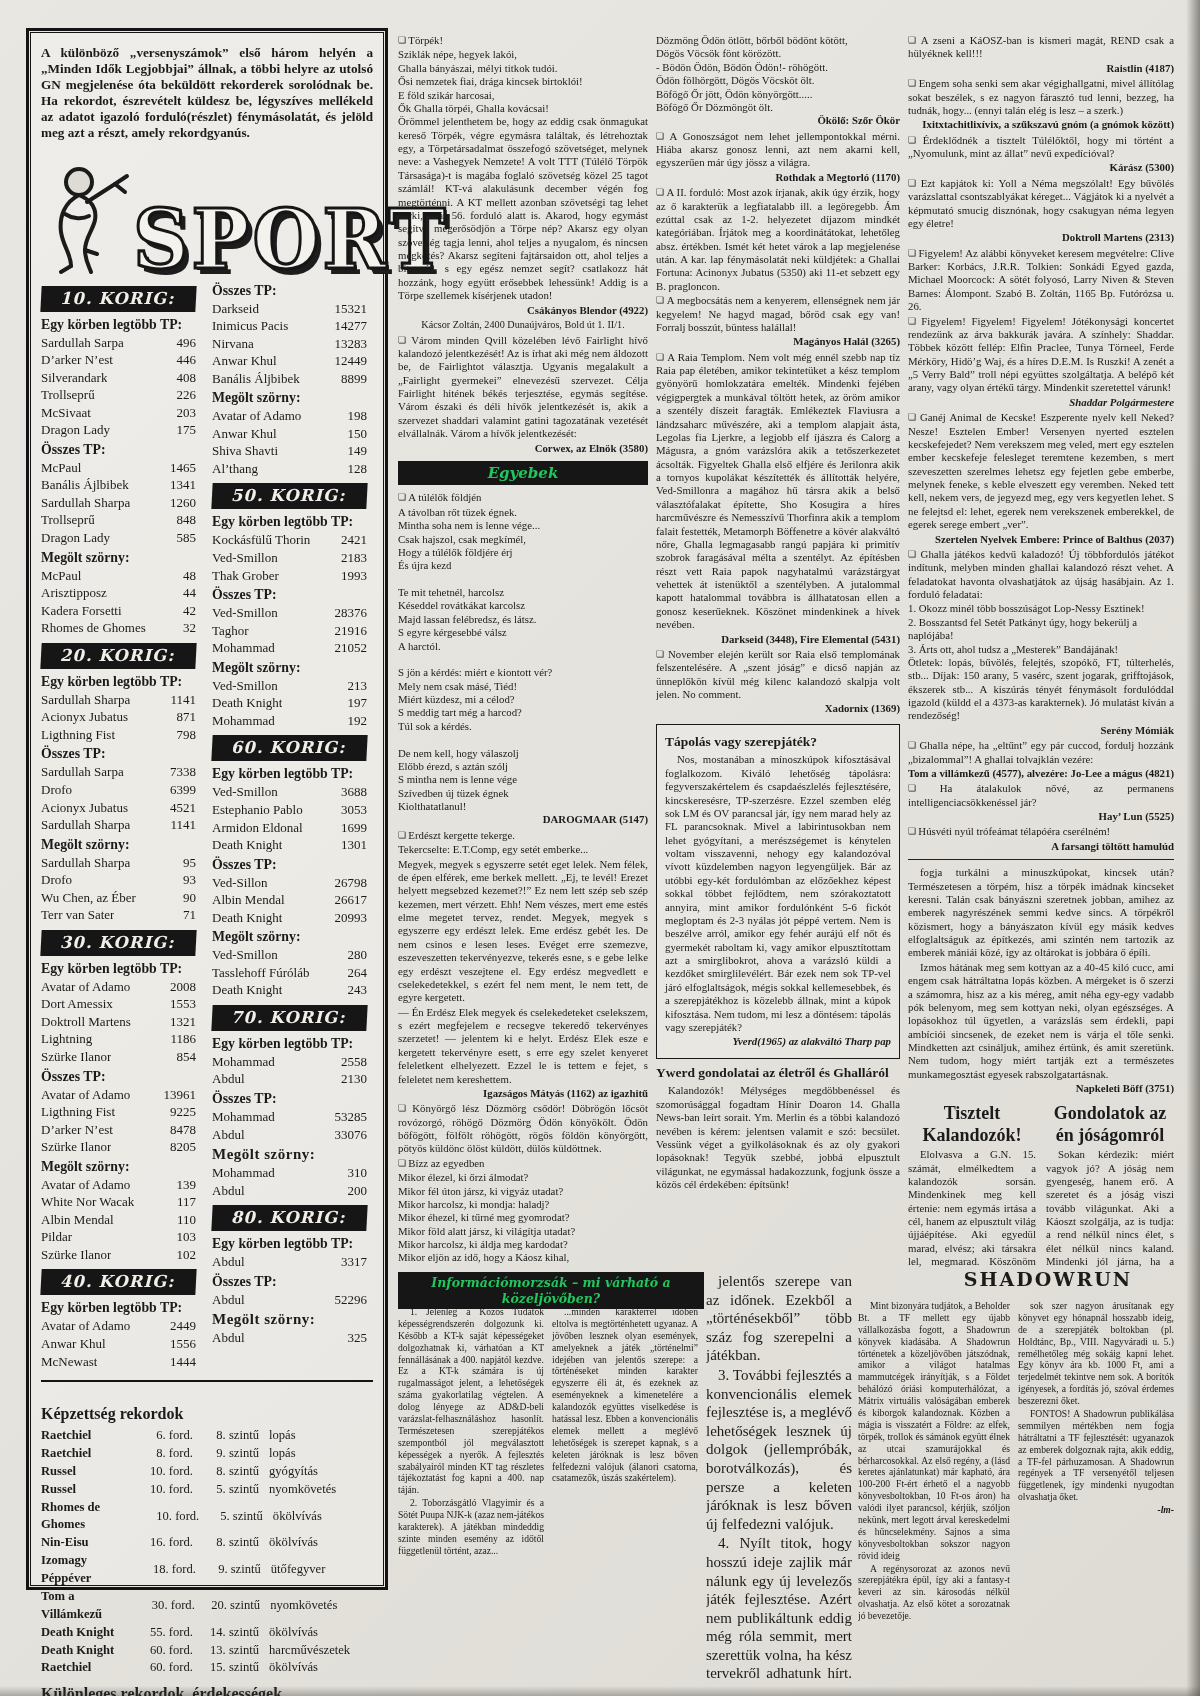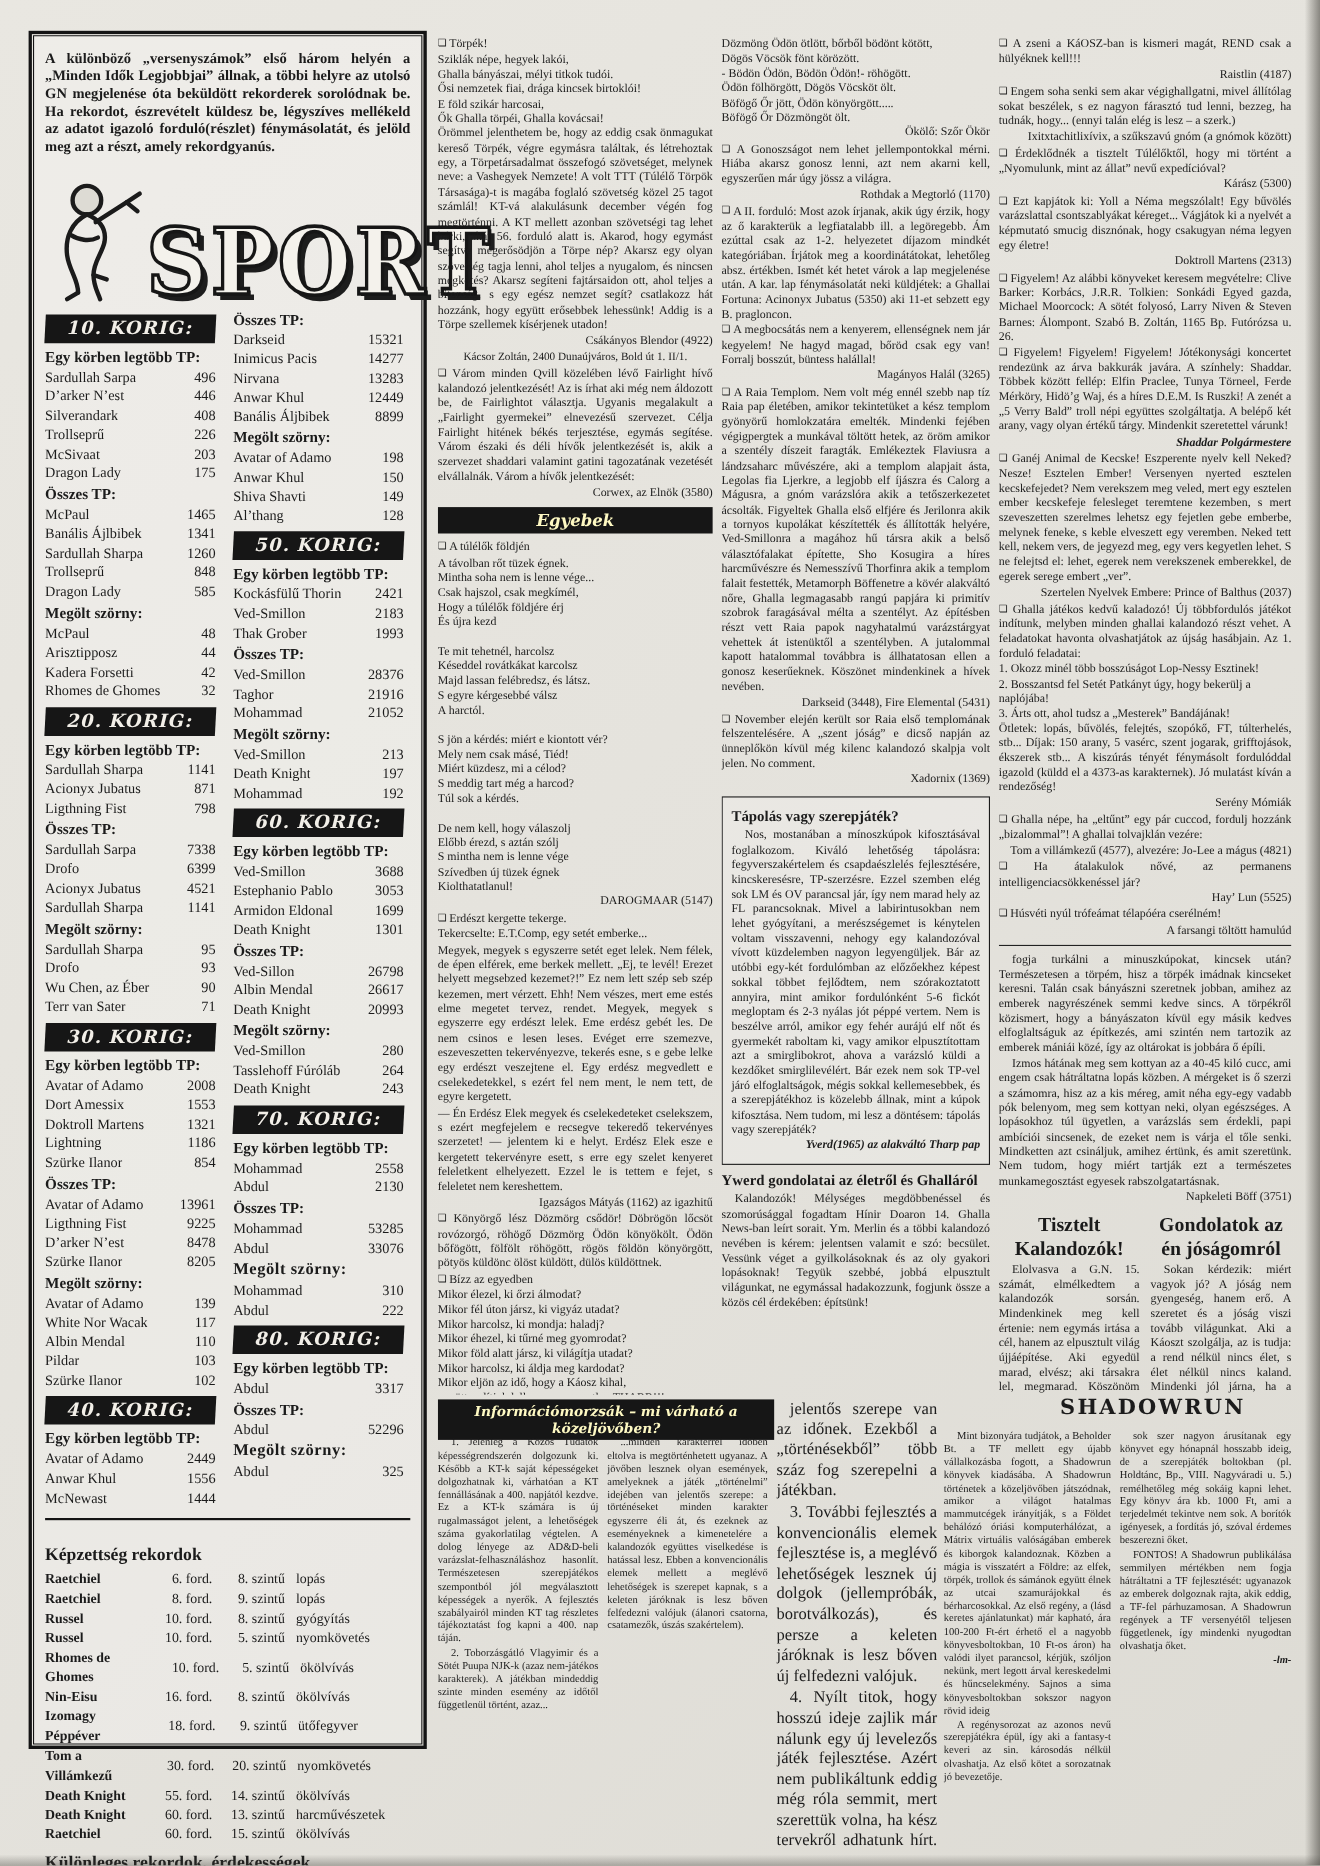--- a/index.html
+++ b/index.html
@@ -40,27 +40,27 @@
   .srow .s3{width:104px;padding-left:10px;}
   #special{margin-top:8px;}
   .sp-item{font-size:12.2px;line-height:1.3;text-align:justify;padding-left:10px;text-indent:-10px;margin-bottom:2px;}
 
   
   .tcol{position:absolute;font-size:10.8px;line-height:1.24;text-align:justify;overflow:hidden;}
   .tcol p{margin:0 0 1px 0;}
   p.sq{text-indent:0;}
   .sqg{font-size:9px;position:relative;top:-1px;}
   .poem div{text-align:left;}
-  .sig{text-align:right;font-weight:normal;margin:0 0 2px 0;}
+  .sig{text-align:right;font-weight:bold;margin:0 0 2px 0;}
   .sigi{text-align:right;font-weight:bold;font-style:italic;margin:0 0 2px 0;}
   .addr{text-align:center;font-size:10.2px;margin:0 0 2px 0;}
   .hc{text-align:center;font-weight:bold;font-size:18px;margin:4px 0 2px 0;font-family:Liberation Serif, serif;}
   .hc.big{font-family:"DejaVu Serif",serif;font-size:19px;letter-spacing:2px;margin:0 0 4px 0;}
   .h{font-weight:bold;font-size:13.5px;margin:2px 0 3px 0;text-align:left;}
-  .banner{background:#161616;color:#fef9c3;font-family:"DejaVu Serif",serif;font-weight:bold;
+  .banner{background:#161616;color:#22c55e;font-family:"DejaVu Serif",serif;font-weight:bold;
         font-style:italic;text-align:center;padding:3px 0;margin:6px 0;}
   .banner.small{font-size:12.5px;}
   .banner.mid{font-size:15px;}
   .rule{border:none;border-top:1.5px solid #222;margin:6px 0;}
   .box{border:1.5px solid #1a1a1a;padding:7px 8px;margin:8px 0 6px 0;background:rgba(255,255,255,.2);}
   .subcols{display:flex;gap:10px;}
   .subcols>div{flex:1 1 0;}
 </style>
 </head>
 <body>
@@ -414,21 +414,21 @@
             <span class="kn">Abdul</span>
             <span class="kv">33076</span>
           </div>
           <div class="khead big">Megölt szörny:</div>
           <div class="krow">
             <span class="kn">Mohammad</span>
             <span class="kv">310</span>
           </div>
           <div class="krow">
             <span class="kn">Abdul</span>
-            <span class="kv">222</span>
+            <span class="kv">200</span>
           </div>
           <div class="kband">80. KORIG:</div>
           <div class="khead ">Egy körben legtöbb TP:</div>
           <div class="krow">
             <span class="kn">Abdul</span>
             <span class="kv">3317</span>
           </div>
           <div class="khead ">Összes TP:</div>
           <div class="krow">
             <span class="kn">Abdul</span>

